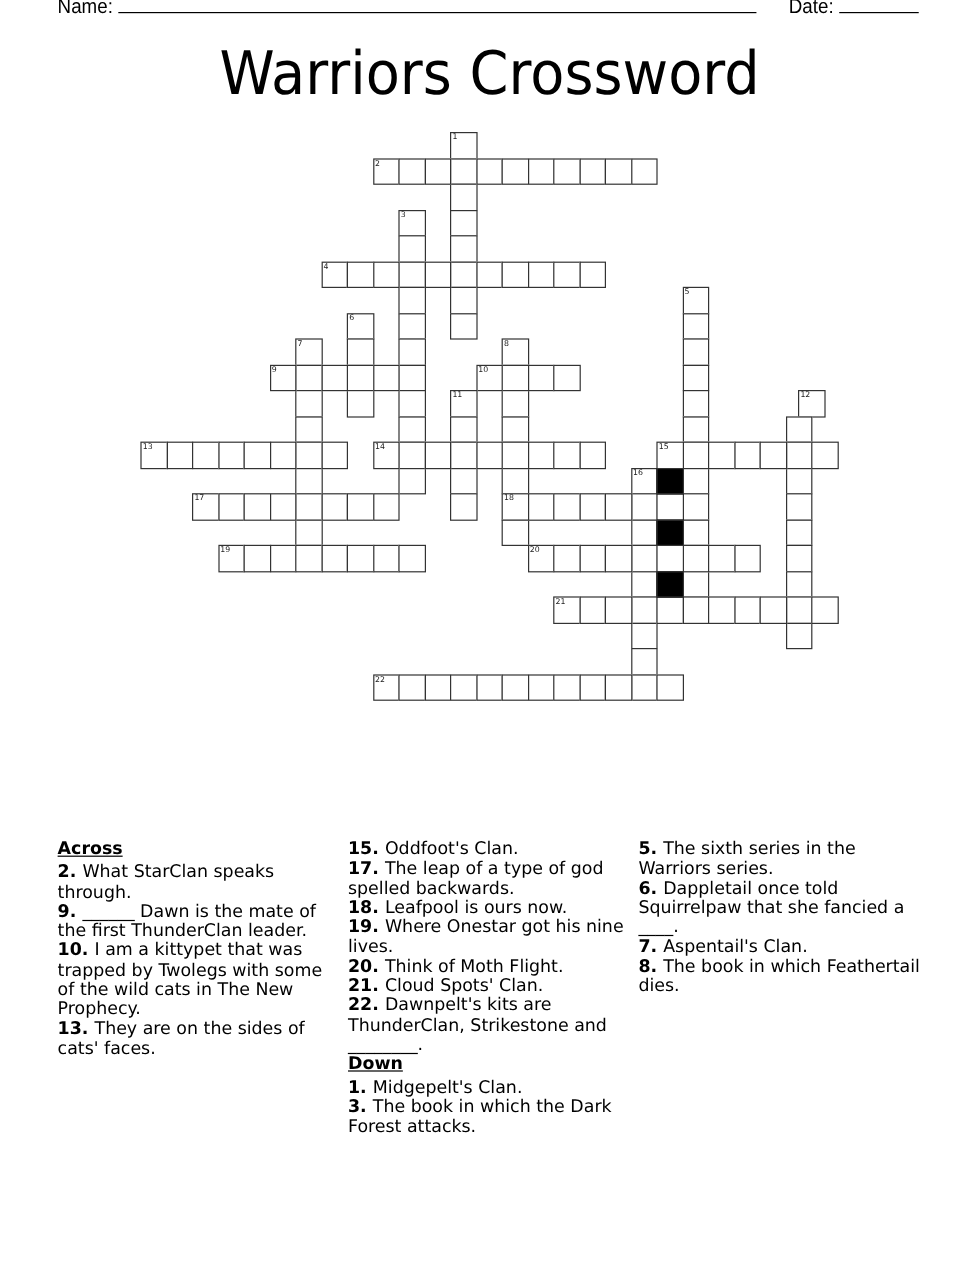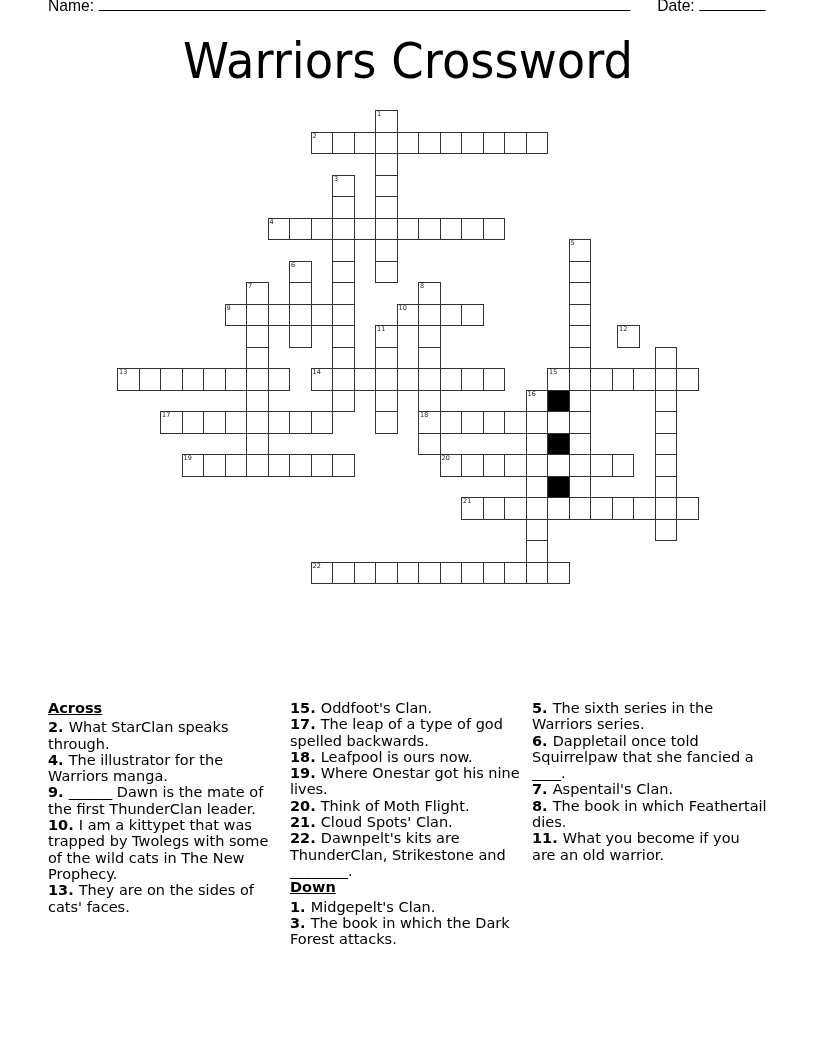--- a/index.html
+++ b/index.html
@@ -128,21 +128,21 @@
     </div>
     <div class="cell" style="left: 439.5px; top: 303.5px;"></div>
     <div class="cell" style="left: 461px; top: 303.5px;"></div>
     <div class="cell" style="left: 375px; top: 325px;">
       <span class="num">11</span>
     </div>
     <div class="cell" style="left: 375px; top: 346.5px;"></div>
     <div class="cell" style="left: 375px; top: 368px;"></div>
     <div class="cell" style="left: 375px; top: 389.5px;"></div>
     <div class="cell" style="left: 375px; top: 411px;"></div>
-    <div class="cell" style="left: 617px; top: 325px;">
+    <div class="cell" style="left: 665px; top: 325px;">
       <span class="num">12</span>
     </div>
     <div class="cell" style="left: 654.5px; top: 346.5px;"></div>
     <div class="cell" style="left: 654.5px; top: 368px;"></div>
     <div class="cell" style="left: 654.5px; top: 389.5px;"></div>
     <div class="cell" style="left: 654.5px; top: 411px;"></div>
     <div class="cell" style="left: 654.5px; top: 432.5px;"></div>
     <div class="cell" style="left: 654.5px; top: 454px;"></div>
     <div class="cell" style="left: 654.5px; top: 475.5px;"></div>
     <div class="cell" style="left: 654.5px; top: 497px;"></div>
@@ -240,21 +240,20 @@
     <div class="cell" style="left: 504px; top: 561.5px;"></div>
     <div class="cell" style="left: 547px; top: 561.5px;"></div>
     <div class="cell black" style="left: 547px; top: 389.5px;"></div>
     <div class="cell black" style="left: 547px; top: 432.5px;"></div>
     <div class="cell black" style="left: 547px; top: 475.5px;"></div>
   </div>
 
 <div class="col" id="col1" style="left:48px; width:235px;">
   <span class="hd">Across</span>
 <span class="clue"><b>2. </b><span>What StarClan speaks through.</span></span>
-    <span class="clue"><b>4. </b><span>The illustrator for the Warriors manga.</span></span>
     <span class="clue"><b>9. </b><span>______ Dawn is the mate of the first ThunderClan leader.</span></span>
     <span class="clue"><b>10. </b><span>I am a kittypet that was trapped by Twolegs with some of the wild cats in The New Prophecy.</span></span>
     <span class="clue"><b>13. </b><span>They are on the sides of cats' faces.</span></span>
   </div>
 <div class="col" id="col2" style="left:290px; width:230px;">
     <span class="clue"><b>15. </b><span>Oddfoot's Clan.</span></span>
     <span class="clue"><b>17. </b><span>The leap of a type of god spelled backwards.</span></span>
     <span class="clue"><b>18. </b><span>Leafpool is ours now.</span></span>
     <span class="clue"><b>19. </b><span>Where Onestar got his nine lives.</span></span>
     <span class="clue"><b>20. </b><span>Think of Moth Flight.</span></span>
@@ -262,14 +261,13 @@
     <span class="clue"><b>22. </b><span>Dawnpelt's kits are ThunderClan, Strikestone and ________.</span></span>
     <span class="hd">Down</span>
     <span class="clue"><b>1. </b><span>Midgepelt's Clan.</span></span>
     <span class="clue"><b>3. </b><span>The book in which the Dark Forest attacks.</span></span>
   </div>
 <div class="col" id="col3" style="left:532px; width:235px;">
     <span class="clue"><b>5. </b><span>The sixth series in the Warriors series.</span></span>
     <span class="clue"><b>6. </b><span>Dappletail once told Squirrelpaw that she fancied a ____.</span></span>
     <span class="clue"><b>7. </b><span>Aspentail's Clan.</span></span>
     <span class="clue"><b>8. </b><span>The book in which Feathertail dies.</span></span>
-    <span class="clue"><b>11. </b><span>What you become if you are an old warrior.</span></span>
   </div>
 
 </body></html>

